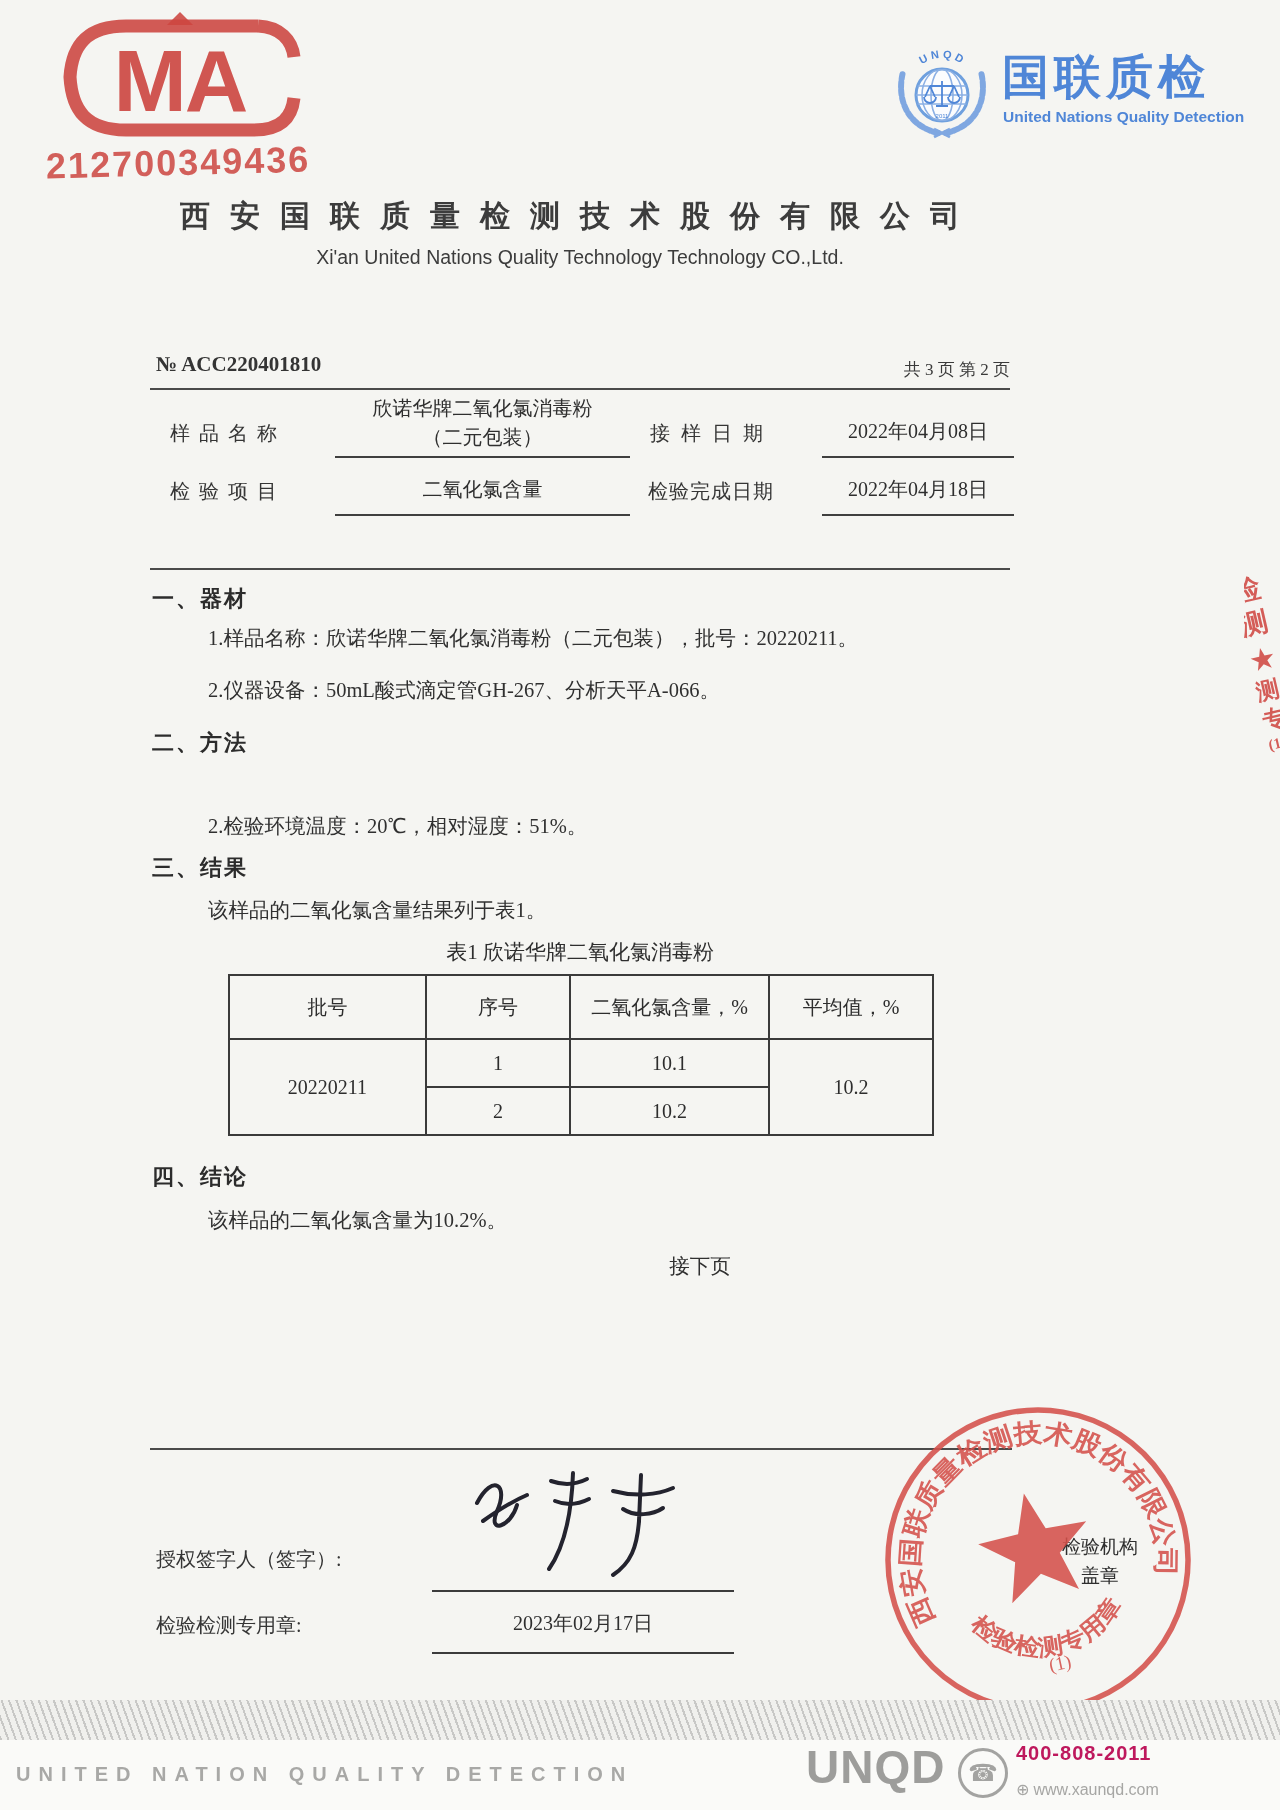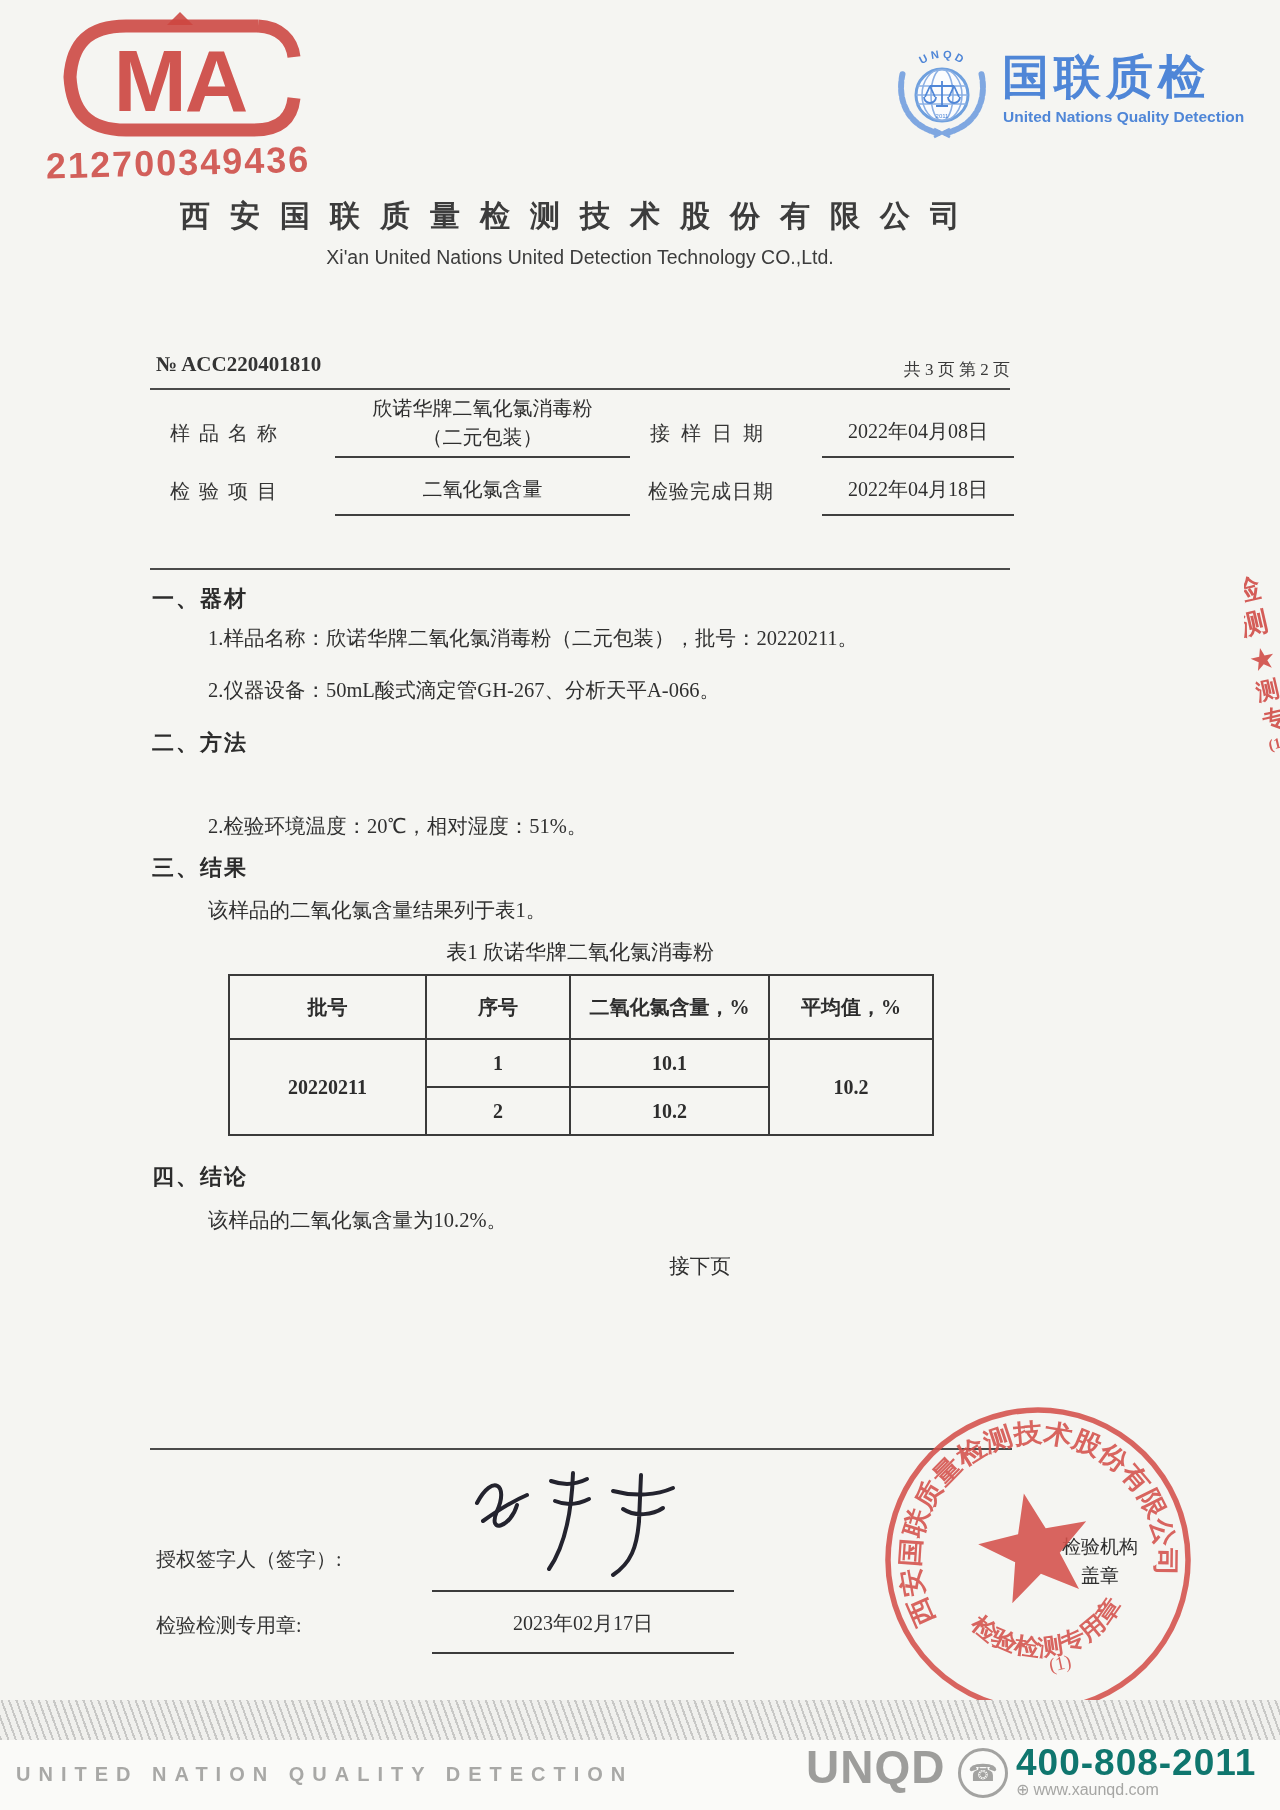--- a/index.html
+++ b/index.html
@@ -8,30 +8,30 @@
   .abs{position:absolute;}
   .ctr{text-align:center;}
   .rt{text-align:right;}
   .red{color:#cd4540;}
   .blue{color:#4f86d7;}
   .rule{background:#4a4a4a;height:2px;}
   .uline{border-bottom:2px solid #3f3f3f;}
   .lbl{font-size:20px;color:#353535;}
   .bodytxt{font-size:20.5px;color:#303030;}
   .sechead{font-size:22px;font-weight:700;color:#2c2c2c;letter-spacing:2px;}
-  .result-table{border-collapse:collapse;table-layout:fixed;width:704px;font-size:20px;color:#2d2d2d;font-weight:bold;}
+  .result-table{border-collapse:collapse;table-layout:fixed;width:704px;font-size:20px;color:#2d2d2d;}
   .result-table td{border:2px solid #3a3a3a;text-align:center;vertical-align:middle;}
   .hdrow td{height:60px;}
   .dtrow td{height:44px;}
   .stripes{background-color:#f0f0ed;
     background-image:repeating-linear-gradient(70deg,#c8c8c6 0px,#c8c8c6 2px,transparent 2px,transparent 7px);}
   .footer-caption{font-family:"Liberation Sans",sans-serif;font-size:20px;letter-spacing:8px;
     color:#a8a8a6;font-weight:700;}
   .unqd-big{font-family:"Liberation Sans",sans-serif;font-size:46px;font-weight:700;color:#9d9d9b;letter-spacing:1px;}
-  .phone-num{font-family:"Liberation Sans",sans-serif;font-size:37px;font-weight:700;color:#0f766e;letter-spacing:1px;}
+  .phone-num{font-family:"Liberation Sans",sans-serif;font-size:20px;font-weight:700;color:#be185d;letter-spacing:1px;}
   .site{font-family:"Liberation Sans",sans-serif;font-size:16px;color:#a6a6a4;}
   .phone-ring{width:44px;height:44px;border:3px solid #a3a3a1;border-radius:50%;
     display:flex;align-items:center;justify-content:center;color:#a3a3a1;font-size:24px;
     font-family:"DejaVu Sans",sans-serif;}
   .side-stamp{overflow:hidden;}
   .side-stamp-inner{transform:rotate(-13deg);color:#cf433e;opacity:.85;font-weight:700;
     display:flex;flex-direction:column;align-items:flex-start;line-height:1.25;
     font-family:"Liberation Serif",serif;}
   .seal-print{font-size:19px;color:#2e2e2e;line-height:1.55;text-align:center;}
 </style>
@@ -78,21 +78,21 @@
     <text x="52" y="78" text-anchor="middle" font-size="6" fill="#4f86d7" font-family="Liberation Sans, sans-serif">2011</text>
   </svg>
   <div class="abs blue" style="left:1002px;top:46px;font-size:47px;font-weight:700;letter-spacing:5px;
        font-family:'Liberation Sans',sans-serif;">国联质检</div>
   <div class="abs blue" style="left:1003px;top:108px;font-size:15.5px;font-weight:700;
        font-family:'Liberation Sans',sans-serif;">United Nations Quality Detection</div>
 
   <div class="abs ctr" style="left:150px;top:196px;width:860px;font-size:30px;font-weight:600;
        letter-spacing:20px;color:#3c3c3c;">西安国联质量检测技术股份有限公司</div>
   <div class="abs ctr" style="left:150px;top:246px;width:860px;font-size:19.5px;color:#3c3c3c;
-       font-family:'Liberation Sans',sans-serif;">Xi'an United Nations United Detection Technology CO.,Ltd.</div>
+       font-family:'Liberation Sans',sans-serif;">Xi'an United Nations Quality Technology Technology CO.,Ltd.</div>
 
   <div class="abs" style="left:156px;top:352px;font-size:21px;font-weight:700;color:#343434;">№ ACC220401810</div>
   <div class="abs rt" style="left:760px;top:358px;width:250px;font-size:17px;color:#3a3a3a;">共 3 页 第 2 页</div>
   <div class="abs rule" style="left:150px;top:388px;width:860px;"></div>
 
   <div class="abs lbl" style="left:170px;top:420px;letter-spacing:9px;">样品名称</div>
   <div class="abs ctr uline" style="left:335px;top:394px;width:295px;height:62px;font-size:20px;
        line-height:29px;color:#2f2f2f;">
     <div>欣诺华牌二氧化氯消毒粉</div>
     <div>（二元包装）</div>

